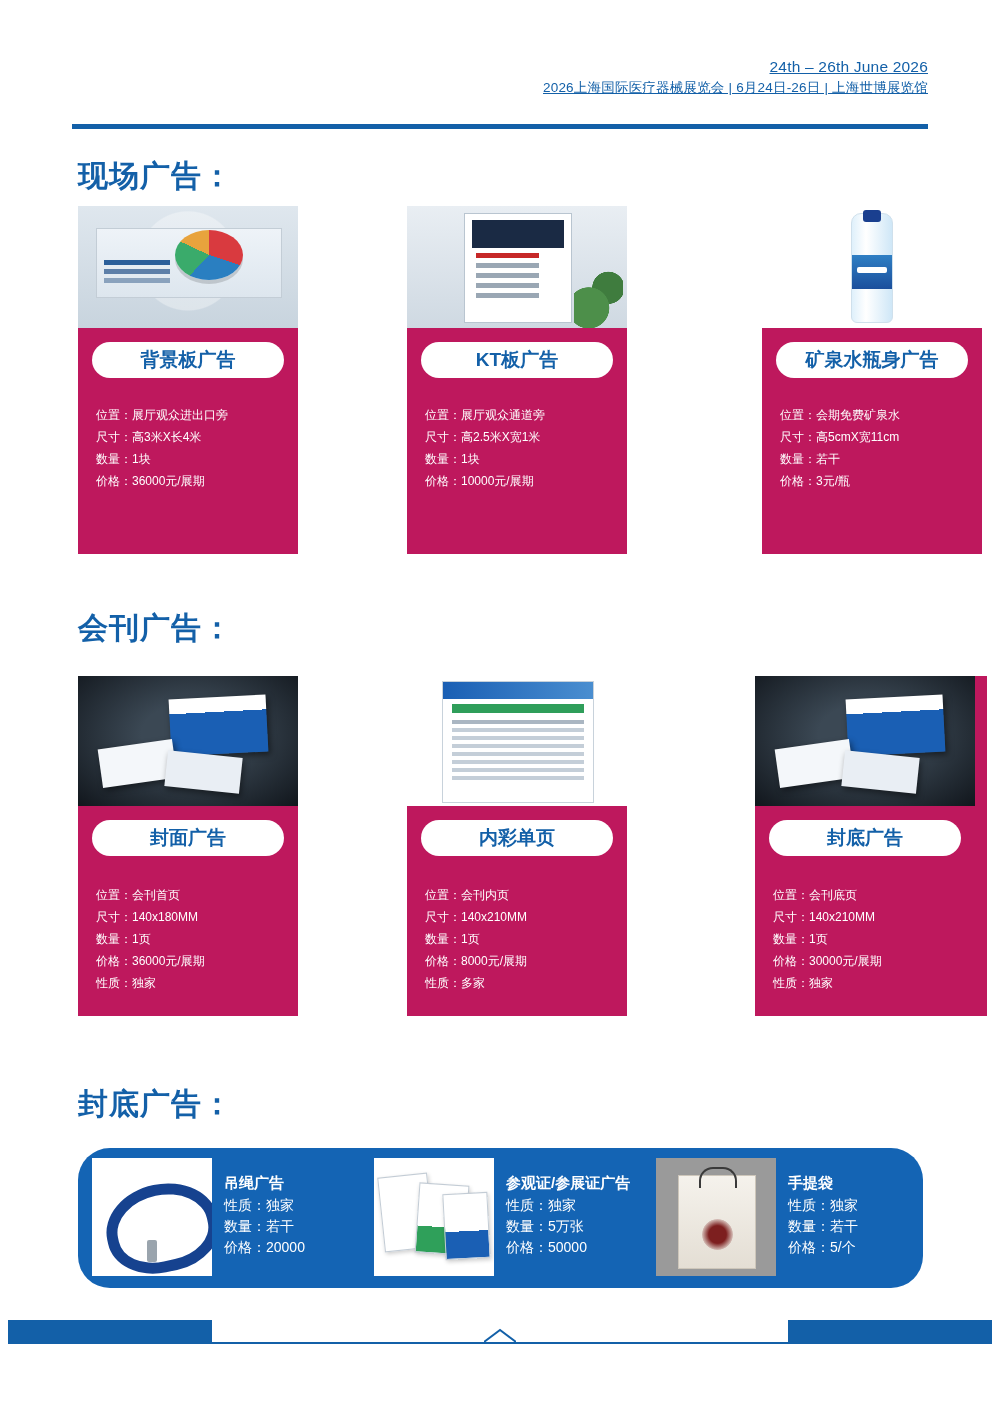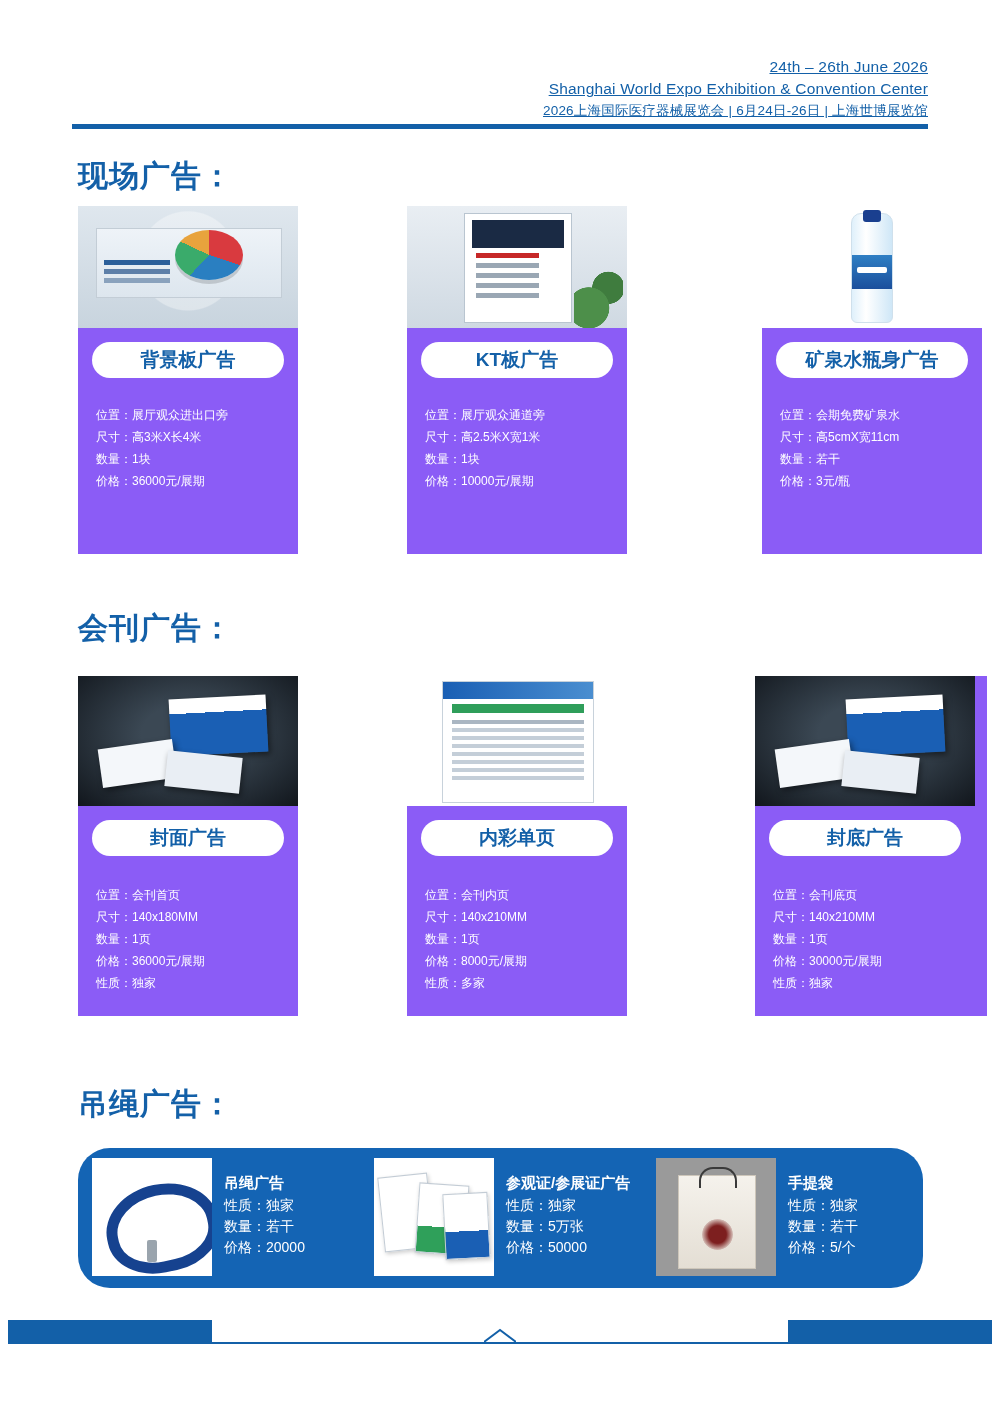--- a/index.html
+++ b/index.html
@@ -59,21 +59,21 @@
     color: #1360a8;
     letter-spacing: 1px;
   }
   #title-onsite { top: 156px; }
   #title-journal { top: 608px; }
   #title-other { top: 1084px; }
 
   
   .card {
     position: absolute;
-    background: #8b5cf6;
+    background: #be185d;
     color: #ffffff;
   }
   .card .photo {
     position: absolute;
     left: 0;
     top: 0;
     overflow: hidden;
     background: #d8dde3;
   }
   .pill {
@@ -363,21 +363,20 @@
     background: radial-gradient(circle, #7d1f1f 0 40%, rgba(125,31,31,0.2) 70%, rgba(0,0,0,0) 72%);
     border-radius: 50%;
   }
 </style>
 </head>
 <body>
 
 <div class="header">
   <div class="header-text">
     <div class="header-line">24th – 26th June 2026</div>
-    <div class="header-line">Shanghai World Expo Exhibition &amp; Convention Center</div>
     <div class="header-line cn">2026上海国际医疗器械展览会 | 6月24日-26日 | 上海世博展览馆</div>
   </div>
   <div class="header-rule"></div>
 </div>
 
 <div class="section-title" id="title-onsite">现场广告：</div>
 
 <div class="card r1" id="card-backboard">
   <div class="photo">
     <div class="ph-backboard">
@@ -482,21 +481,21 @@
   <div class="pill">封底广告</div>
   <div class="specs">
     <span class="row">位置：会刊底页</span>
     <span class="row">尺寸：140x210MM</span>
     <span class="row">数量：1页</span>
     <span class="row">价格：30000元/展期</span>
     <span class="row">性质：独家</span>
   </div>
 </div>
 
-<div class="section-title" id="title-other">吊绳广告：</div>
+<div class="section-title" id="title-other">封底广告：</div>
 
 <div id="other-panel">
 
   <div class="other-item" id="other-lanyard">
     <div class="thumb">
       <div class="ph-lanyard">
         <div class="loop"></div>
           <div class="clip"></div>
       </div>
     </div>

